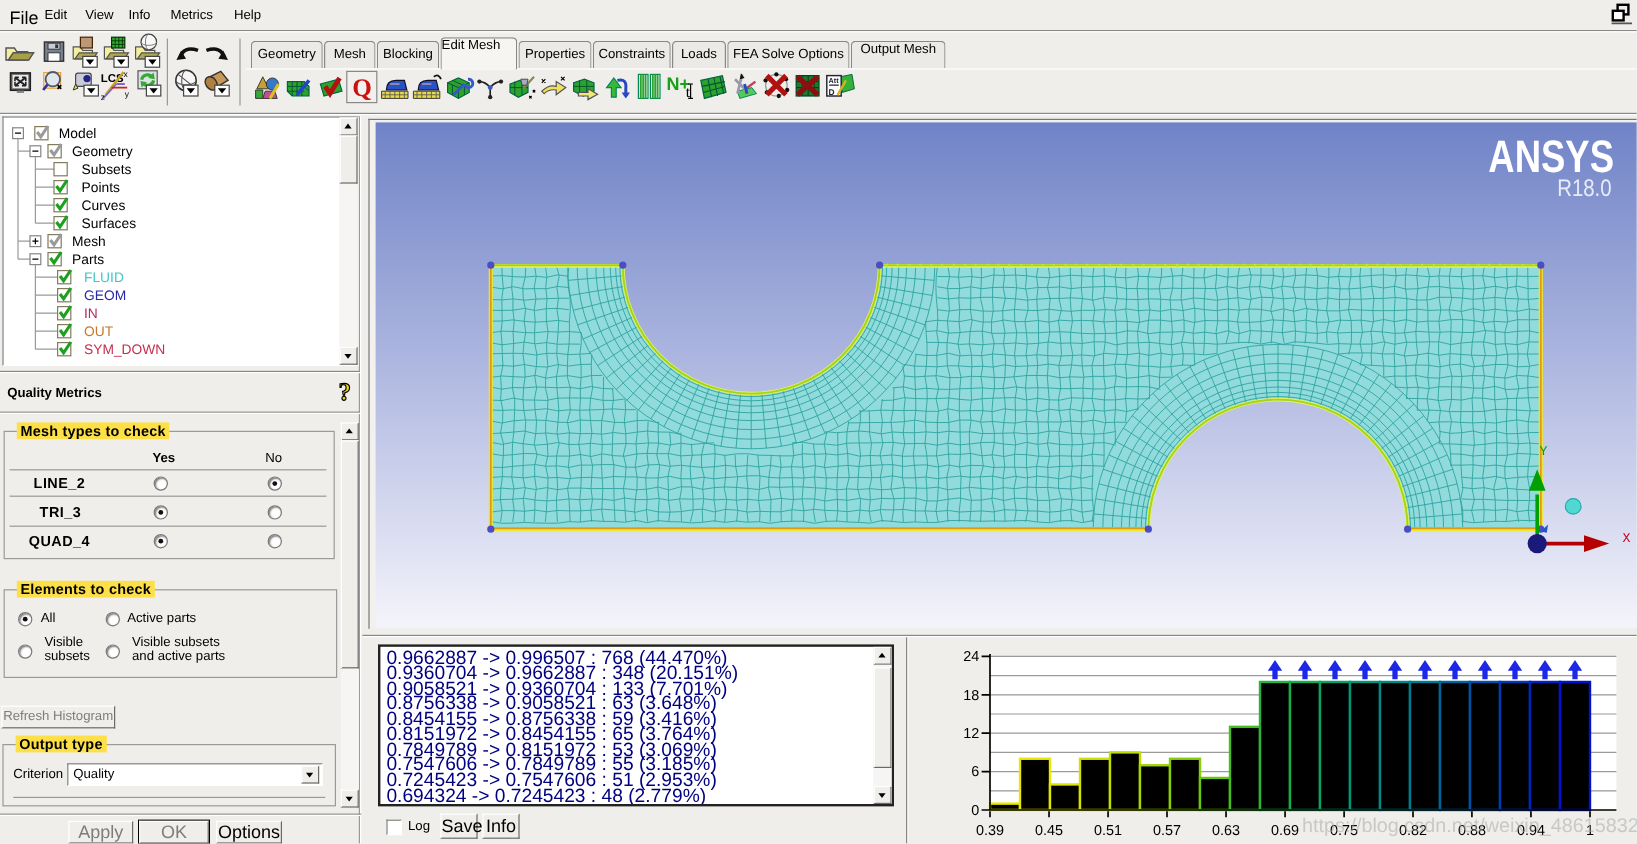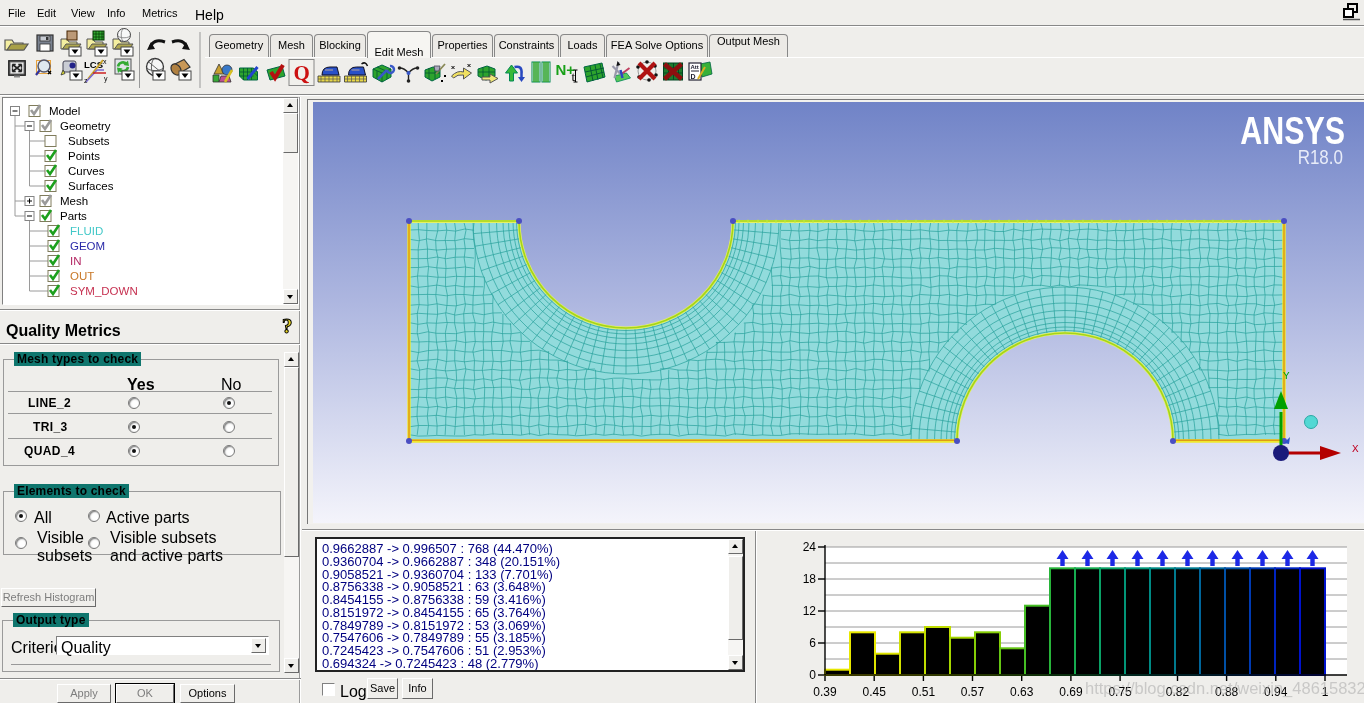--- a/index.html
+++ b/index.html
@@ -1,38 +1,38 @@
 <!DOCTYPE html>
 <html><head><meta charset="utf-8"><style>
 * { margin:0; padding:0; box-sizing:border-box; }
 body { width:1364px; height:703px; overflow:hidden; font-family:"Liberation Sans", sans-serif; background:#efeeeb; position:relative; }
 .abs { position:absolute; }
 .groove-h { position:absolute; height:2px; border-top:1px solid #888; border-bottom:1px solid #fff; }
 .groove-v { position:absolute; width:2px; border-left:1px solid #888; border-right:1px solid #fff; }
 .sunken { border-top:1px solid #808080; border-left:1px solid #808080; border-bottom:1px solid #fff; border-right:1px solid #fff; }
-.btn { position:absolute; background:#efeeeb; border-top:1px solid #fff; border-left:1px solid #fff; border-bottom:1px solid #6a6a6a; border-right:1px solid #6a6a6a; text-align:center; font-size:11px; color:#000; }
+.btn { position:absolute; background:#efeeeb; border-top:1px solid #fff; border-left:1px solid #fff; border-bottom:1px solid #6a6a6a; border-right:1px solid #6a6a6a; text-align:center; font-size:15px; color:#000; }
 .gb { position:absolute; border:1px solid #9a9a9a; }
-.gb-label { position:absolute; top:-8px; left:10px; background:#0f766e; padding:0 3px; font-weight:bold; font-size:12px; letter-spacing:0.2px; white-space:nowrap;text-align:center; }
+.gb-label { position:absolute; top:-8px; left:10px; background:#fde047; padding:0 3px; font-weight:bold; font-size:12px; letter-spacing:0.2px; white-space:nowrap;text-align:center; }
 .radio { position:absolute; width:12px; height:12px; border-radius:50%; background:#fff; border:1px solid #777; box-shadow: inset 1px 1px 1.5px rgba(90,90,90,.8); }
 .radio.sel::after { content:""; position:absolute; left:3px; top:3px; width:4px; height:4px; border-radius:50%; background:#111; }
-.lbl { position:absolute; font-size:16px; white-space:nowrap; color:#000; }
+.lbl { position:absolute; font-size:11px; white-space:nowrap; color:#000; }
 .sb { position:absolute; width:15px; background:#efeeeb; }
 .sb-btn { position:absolute; left:0; width:15px; height:15px; background:#efeeeb; border-top:1px solid #fff; border-left:1px solid #fff; border-bottom:1px solid #6a6a6a; border-right:1px solid #6a6a6a; }
 .sb-track { position:absolute; left:0; width:15px; background:#f6f5f3; }
 .sb-thumb { position:absolute; left:0; width:15px; background:#efeeeb; border-top:1px solid #fff; border-left:1px solid #fff; border-bottom:1px solid #6a6a6a; border-right:1px solid #6a6a6a; }
 .tri-up { width:0; height:0; border-left:3.5px solid transparent; border-right:3.5px solid transparent; border-bottom:4px solid #000; position:absolute; left:3px; top:4px; }
 .tri-dn { width:0; height:0; border-left:3.5px solid transparent; border-right:3.5px solid transparent; border-top:4px solid #000; position:absolute; left:3px; top:5px; }
 </style></head><body>
 
-<div class="lbl" style="left:8px;top:7px;font-size:11px">File</div>
+<div class="lbl" style="left:8px;top:7px;font-size:15px">File</div>
 <div class="lbl" style="left:37px;top:7px;font-size:11px">Edit</div>
 <div class="lbl" style="left:71px;top:7px;font-size:11px">View</div>
 <div class="lbl" style="left:107px;top:7px;font-size:11px">Info</div>
 <div class="lbl" style="left:142px;top:7px;font-size:11px">Metrics</div>
-<div class="lbl" style="left:195px;top:7px;font-size:14px">Help</div>
+<div class="lbl" style="left:195px;top:7px;font-size:11px">Help</div>
 <svg class="abs" style="left:1342px;top:2px" width="19" height="19" viewBox="0 0 19 19">
 <rect x="6" y="2" width="9" height="8" fill="none" stroke="#000" stroke-width="2"></rect>
 <rect x="2" y="7" width="9" height="8" fill="#fff" stroke="#000" stroke-width="2"></rect>
 <line x1="1" y1="17.5" x2="18" y2="17.5" stroke="#555" stroke-width="1.5"></line>
 </svg>
 <div class="groove-h" style="left:0;top:25px;width:1364px"></div>
 <div class="groove-h" style="left:0;top:94px;width:1364px"></div>
 <svg class="abs" style="left:0;top:27px" width="205" height="66" viewBox="0 0 205 66">
 <g transform="translate(4,9)">
 <path d="M1 14 L1 4 L8 4 L10 7 L19 7 L19 14 Z" fill="#f4eea0" stroke="#555" stroke-width="1.2"></path>
@@ -138,21 +138,21 @@
 <ellipse cx="6" cy="11.5" rx="4.5" ry="6" fill="#b08040" stroke="#333" stroke-width="1.2" transform="rotate(-35 6 11.5)"></ellipse>
 </g>
     <g transform="translate(179,44)">
       <rect x="0" y="0" width="12" height="9" fill="#fff" stroke="#444" stroke-width="1"></rect>
       <path d="M2.5 2.5 L9.5 2.5 L6 7 Z" fill="#000"></path>
     </g>
 </svg>
 <div class="abs" style="left:209px;top:34px;width:60px;height:23px;background:#eceae6;border:1px solid #888;border-bottom:none;border-radius:4px 4px 0 0;text-align:center;font-size:11px;padding-top:4px;white-space:nowrap;overflow:hidden">Geometry</div>
 <div class="abs" style="left:270px;top:34px;width:43px;height:23px;background:#eceae6;border:1px solid #888;border-bottom:none;border-radius:4px 4px 0 0;text-align:center;font-size:11px;padding-top:4px;white-space:nowrap;overflow:hidden">Mesh</div>
 <div class="abs" style="left:314px;top:34px;width:52px;height:23px;background:#eceae6;border:1px solid #888;border-bottom:none;border-radius:4px 4px 0 0;text-align:center;font-size:11px;padding-top:4px;white-space:nowrap;overflow:hidden">Blocking</div>
-<div class="abs" style="left:367px;top:31px;width:64px;height:27px;background:#f6f5f2;border:1px solid #888;border-bottom:none;border-radius:4px 4px 0 0;z-index:3;text-align:center;font-size:11px;padding-top:14px;white-space:nowrap;overflow:hidden">Edit Mesh</div>
+<div class="abs" style="left:367px;top:31px;width:64px;height:27px;background:#f6f5f2;border:1px solid #888;border-bottom:none;border-radius:4px 4px 0 0;z-index:3;font-size:11px;padding-top:0;white-space:nowrap;overflow:hidden">Edit Mesh</div>
 <div class="abs" style="left:432px;top:34px;width:61px;height:23px;background:#eceae6;border:1px solid #888;border-bottom:none;border-radius:4px 4px 0 0;text-align:center;font-size:11px;padding-top:4px;white-space:nowrap;overflow:hidden">Properties</div>
 <div class="abs" style="left:494px;top:34px;width:65px;height:23px;background:#eceae6;border:1px solid #888;border-bottom:none;border-radius:4px 4px 0 0;text-align:center;font-size:11px;padding-top:4px;white-space:nowrap;overflow:hidden">Constraints</div>
 <div class="abs" style="left:560px;top:34px;width:45px;height:23px;background:#eceae6;border:1px solid #888;border-bottom:none;border-radius:4px 4px 0 0;text-align:center;font-size:11px;padding-top:4px;white-space:nowrap;overflow:hidden">Loads</div>
 <div class="abs" style="left:606px;top:34px;width:102px;height:23px;background:#eceae6;border:1px solid #888;border-bottom:none;border-radius:4px 4px 0 0;text-align:center;font-size:11px;padding-top:4px;white-space:nowrap;overflow:hidden">FEA Solve Options</div>
 <div class="abs" style="left:709px;top:34px;width:79px;height:23px;background:#eceae6;border:1px solid #888;border-bottom:none;border-radius:4px 4px 0 0;text-align:center;font-size:11px;padding-top:0;white-space:nowrap;overflow:hidden">Output Mesh</div>
 <div class="abs" style="left:205px;top:57px;width:1159px;height:1px;background:#fff;z-index:2"></div>
 <svg class="abs" style="left:205px;top:58px" width="520" height="34" viewBox="0 0 520 34">
 <g transform="translate(6.000000,4)">
 <path d="M8 2 L13 12 L3 12 Z" fill="#c8a030" stroke="#333" stroke-width="0.8"></path>
 <circle cx="16" cy="8" r="5" fill="#3878c8" stroke="#333" stroke-width="0.8"></circle>
@@ -369,21 +369,21 @@
 <div class="radio" style="left:128px;top:397px"></div>
 <div class="radio sel" style="left:223px;top:397px"></div>
 <div class="lbl" style="left:33px;top:420px;font-weight:bold;font-size:12px;letter-spacing:0.4px">TRI_3</div>
 <div class="radio sel" style="left:128px;top:421px"></div>
 <div class="radio" style="left:223px;top:421px"></div>
 <div class="lbl" style="left:24px;top:444px;font-weight:bold;font-size:12px;letter-spacing:0.4px">QUAD_4</div>
 <div class="radio sel" style="left:128px;top:445px"></div>
 <div class="radio" style="left:223px;top:445px"></div>
 <div class="abs" style="left:8px;top:413px;width:264px;height:1px;background:#999"></div>
 <div class="abs" style="left:8px;top:438px;width:264px;height:1px;background:#999"></div>
-<div class="gb" style="left:3px;top:491px;width:278px;height:64px">
+<div class="gb" style="left:3px;top:491px;width:278px;height:74px">
     <div class="gb-label">Elements to check</div>
   </div>
 <div class="radio sel" style="left:15px;top:510px"></div>
 <div class="lbl" style="left:34px;top:509px">All</div>
 <div class="radio" style="left:88px;top:510px"></div>
 <div class="lbl" style="left:106px;top:509px">Active parts</div>
 <div class="radio" style="left:15px;top:537px"></div>
 <div class="lbl" style="left:37px;top:529px">Visible<br>subsets</div>
 <div class="radio" style="left:88px;top:537px"></div>
 <div class="lbl" style="left:110px;top:529px">Visible subsets<br>and active parts</div>
@@ -448,21 +448,21 @@
     <path d="M1341 453 L1320 446 L1320 460 Z" fill="#b40000"></path>
     <circle cx="1281" cy="453" r="8" fill="#1a1a7a"></circle>
     <circle cx="1311" cy="422" r="6.5" fill="#52d8d4" stroke="#2ba8a4" stroke-width="1"></circle>
     <text x="1283" y="379" fill="#00a000" font-size="11" font-family="Liberation Mono, monospace">Y</text>
     <text x="1352" y="452" fill="#c00020" font-size="11" font-family="Liberation Mono, monospace">X</text>
   </svg>
 <div class="abs" style="left:1140px;top:112px;width:205px;text-align:right;color:#fff;font-weight:bold;font-size:38px;line-height:38px;transform:scaleX(0.8);transform-origin:100% 50%;font-family:Liberation Sans,sans-serif">ANSYS</div>
 <div class="abs" style="left:1240px;top:147px;width:103px;text-align:right;color:#e8ecf8;font-size:20px;line-height:20px;transform:scaleX(0.85);transform-origin:100% 50%">R18.0</div>
 <div class="groove-h" style="left:302px;top:529px;width:1062px"></div>
 <div class="abs" style="left:315px;top:537px;width:430px;height:135px;border:2px solid #222;background:#fff;overflow:hidden">
-<div style="position:absolute;left:5px;top:4px;font-size:13px;line-height:12.77px;color:#000080;white-space:pre">0.9662887 -&gt; 0.996507 : 768 (44.470%)
+<div style="position:absolute;left:5px;top:4px;font-size:16px;line-height:12.77px;color:#000080;white-space:pre">0.9662887 -&gt; 0.996507 : 768 (44.470%)
 0.9360704 -&gt; 0.9662887 : 348 (20.151%)
 0.9058521 -&gt; 0.9360704 : 133 (7.701%)
 0.8756338 -&gt; 0.9058521 : 63 (3.648%)
 0.8454155 -&gt; 0.8756338 : 59 (3.416%)
 0.8151972 -&gt; 0.8454155 : 65 (3.764%)
 0.7849789 -&gt; 0.8151972 : 53 (3.069%)
 0.7547606 -&gt; 0.7849789 : 55 (3.185%)
 0.7245423 -&gt; 0.7547606 : 51 (2.953%)
 0.694324 -&gt; 0.7245423 : 48 (2.779%)</div>
 <div class="sb" style="left:411px;top:0;height:131px">

